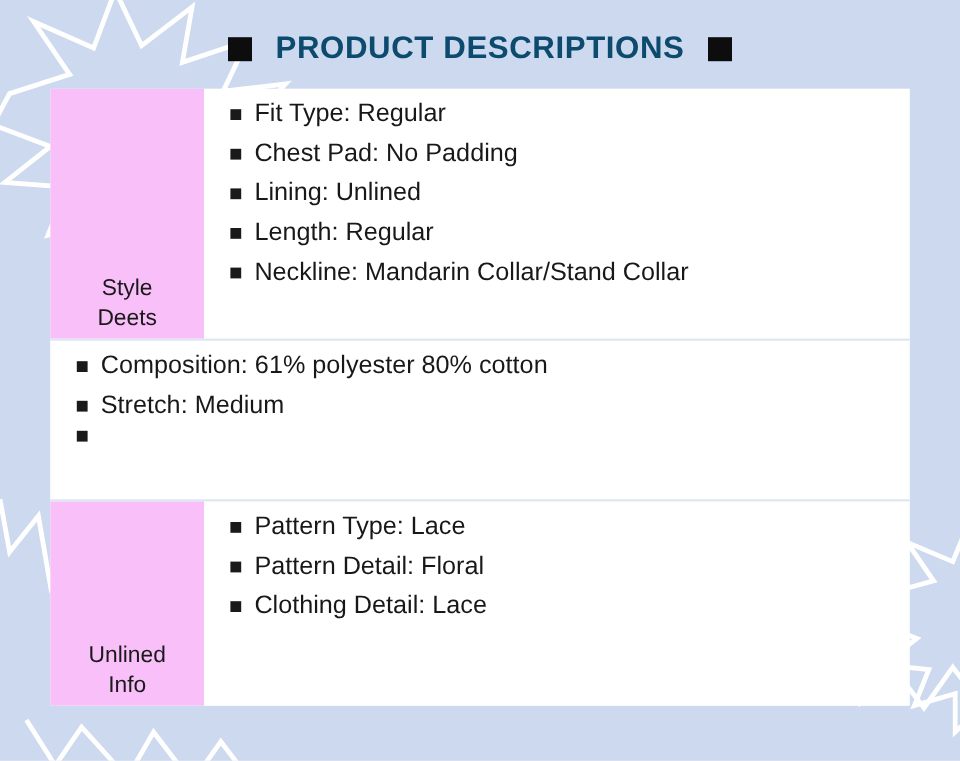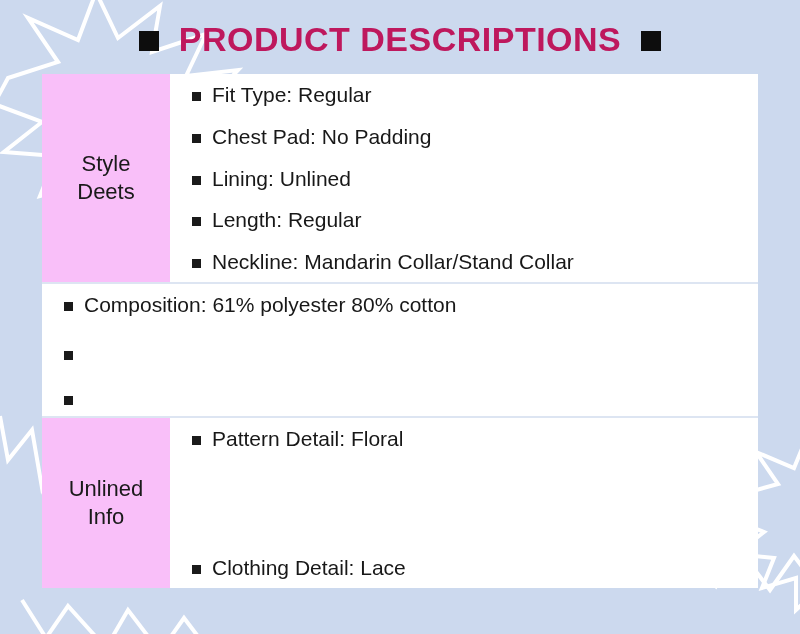--- a/index.html
+++ b/index.html
@@ -37,24 +37,24 @@
     gap: 20px;
   }
   .title-square {
     width: 20px;
     height: 20px;
     background: #0d0d0d;
     flex: 0 0 auto;
     margin-top: 4px;
   }
   .title-text {
-    font-size: 34px;
+    font-size: 26px;
     font-weight: bold;
     letter-spacing: 0.5px;
-    color: #be185d;
+    color: #0c4a6e;
     white-space: nowrap;
     font-family: "Liberation Sans", sans-serif;
   }
 
   
   .card {
     position: absolute;
     left: 42px;
     top: 74px;
     width: 716px;
@@ -74,35 +74,35 @@
   }
   .row-style   { height: 210px; }
   .row-material{ height: 134px; }
   .row-design  { height: 170px; }
 
   .row-label {
     width: 128px;
     flex: 0 0 128px;
     background: #f9bff9;
     display: flex;
-    align-items: center;
+    align-items: flex-end;
     justify-content: center;
     text-align: center;
-    font-size: 22px;
+    font-size: 19px;
     color: #1a1a1a;
     line-height: 1.28;
     box-sizing: border-box;
     padding: 4px;
   }
   .row-content {
     flex: 1 1 auto;
     background: #ffffff;
     display: flex;
     flex-direction: column;
-    justify-content: space-between;
+    justify-content: flex-start;
     padding: 4px 0 4px 22px;
     box-sizing: border-box;
   }
   .bullet-item {
     display: flex;
     align-items: baseline;
     font-size: 21px;
     color: #181818;
     line-height: 1.0;
     padding: 6px 0;
@@ -179,37 +179,42 @@
   </div>
 
   <div class="card-row row-material">
     <div class="row-content">
       <div class="bullet-item">
         <span class="bullet-square"></span>
         <span>Composition: 61% polyester 80% cotton</span>
       </div>
       <div class="bullet-item">
         <span class="bullet-square"></span>
+        <span>Stretch: Medium</span>
       </div>
       <div class="bullet-item">
         <span class="bullet-square"></span>
       </div>
     </div>
   </div>
 
   <div class="card-row row-design">
     <div class="row-label">
       <span>
         <span>Unlined</span><br>
         <span>Info</span>
       </span>
     </div>
     <div class="row-content">
       <div class="bullet-item">
         <span class="bullet-square"></span>
+        <span>Pattern Type: Lace</span>
+      </div>
+      <div class="bullet-item">
+        <span class="bullet-square"></span>
         <span>Pattern Detail: Floral</span>
       </div>
       <div class="bullet-item">
         <span class="bullet-square"></span>
         <span>Clothing Detail: Lace</span>
       </div>
     </div>
   </div>
 
 </div>

